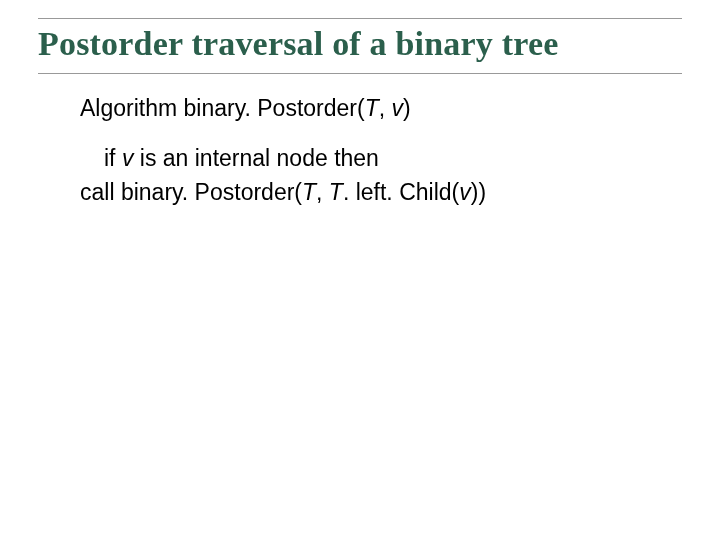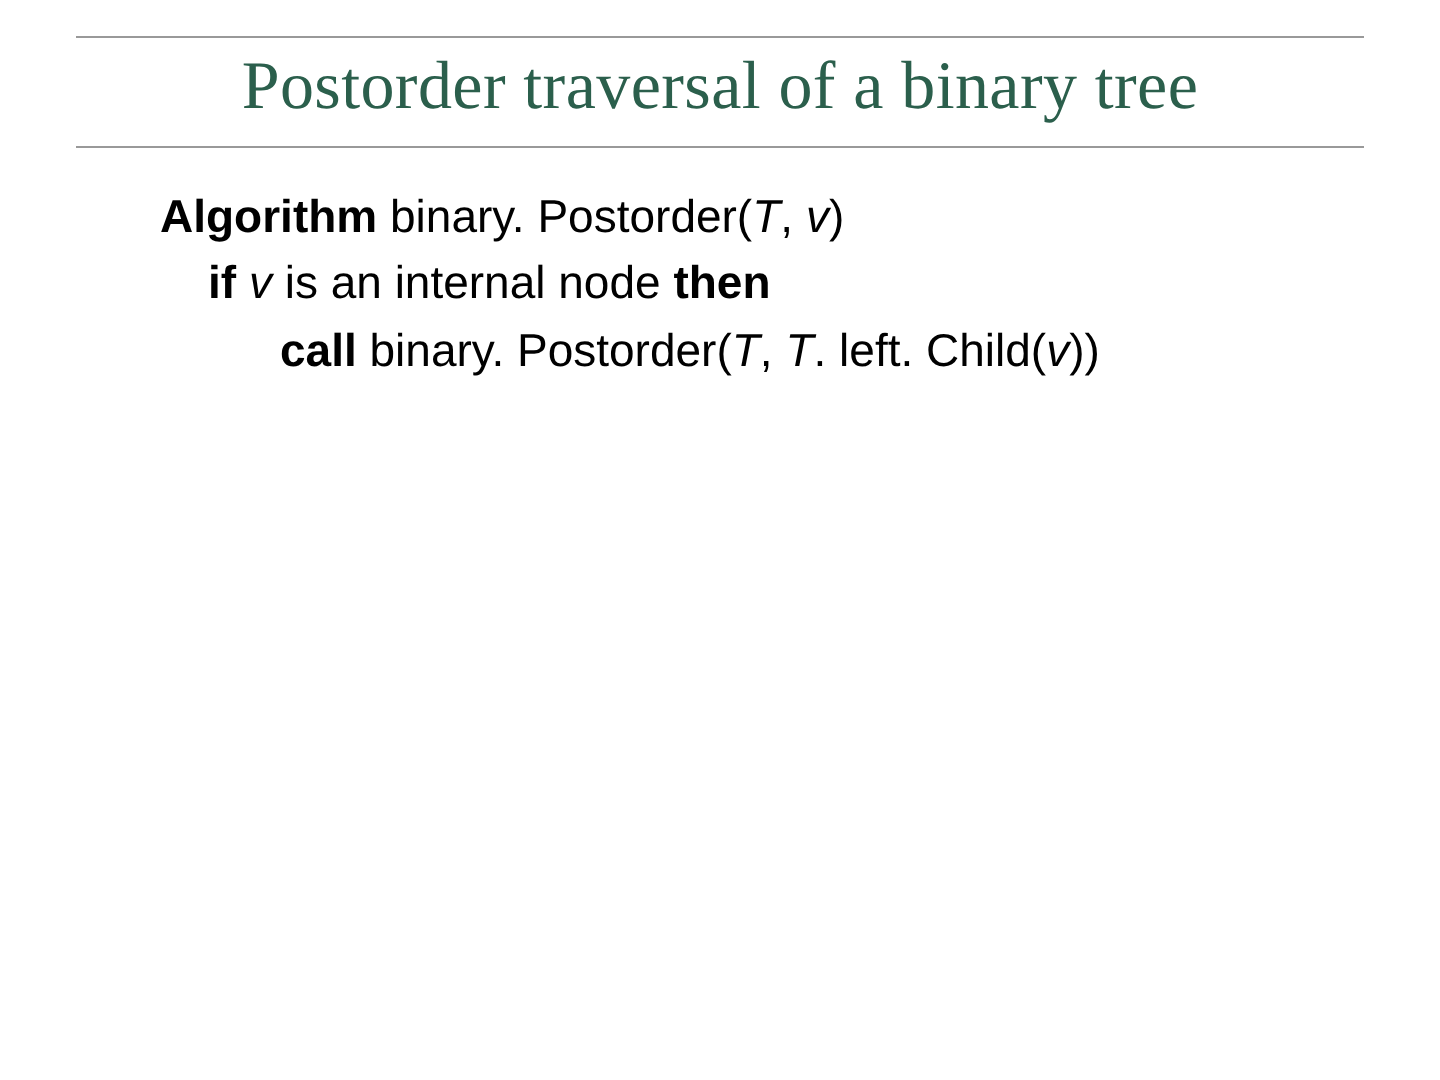--- a/index.html
+++ b/index.html
@@ -17,35 +17,34 @@
   }
   .title-wrap {
     margin: 18px 38px 0 38px;
     border-top: 1px solid #999;
     border-bottom: 1px solid #999;
     padding: 6px 0 10px 0;
   }
   .title {
     font-family: "Times New Roman", Times, serif;
     font-size: 34px;
-    font-weight: 400;
+    font-weight: 700;
     color: #2b5f4c;
-    text-align: center;
     letter-spacing: 0.2px;
   }
   .body {
     margin: 18px 38px 0 80px;
     font-size: 23px;
     color: #000;
     line-height: 1.45;
   }
   .l0 { margin-left: 0; }
-  .l1 { margin-left: 24px; }
-  .l2 { margin-left: 60px; }
-  .b { font-weight: 700; }
+  .l1 { margin-left: 24px; margin-top: 17px; }
+  .l2 { }
+  .b { font-weight: 400; }
   .i { font-style: italic; }
 </style>
 </head>
 <body>
 
 <div class="slide">
 
   <div class="title-wrap">
     <div class="title">Postorder traversal of a binary tree</div>
   </div>

